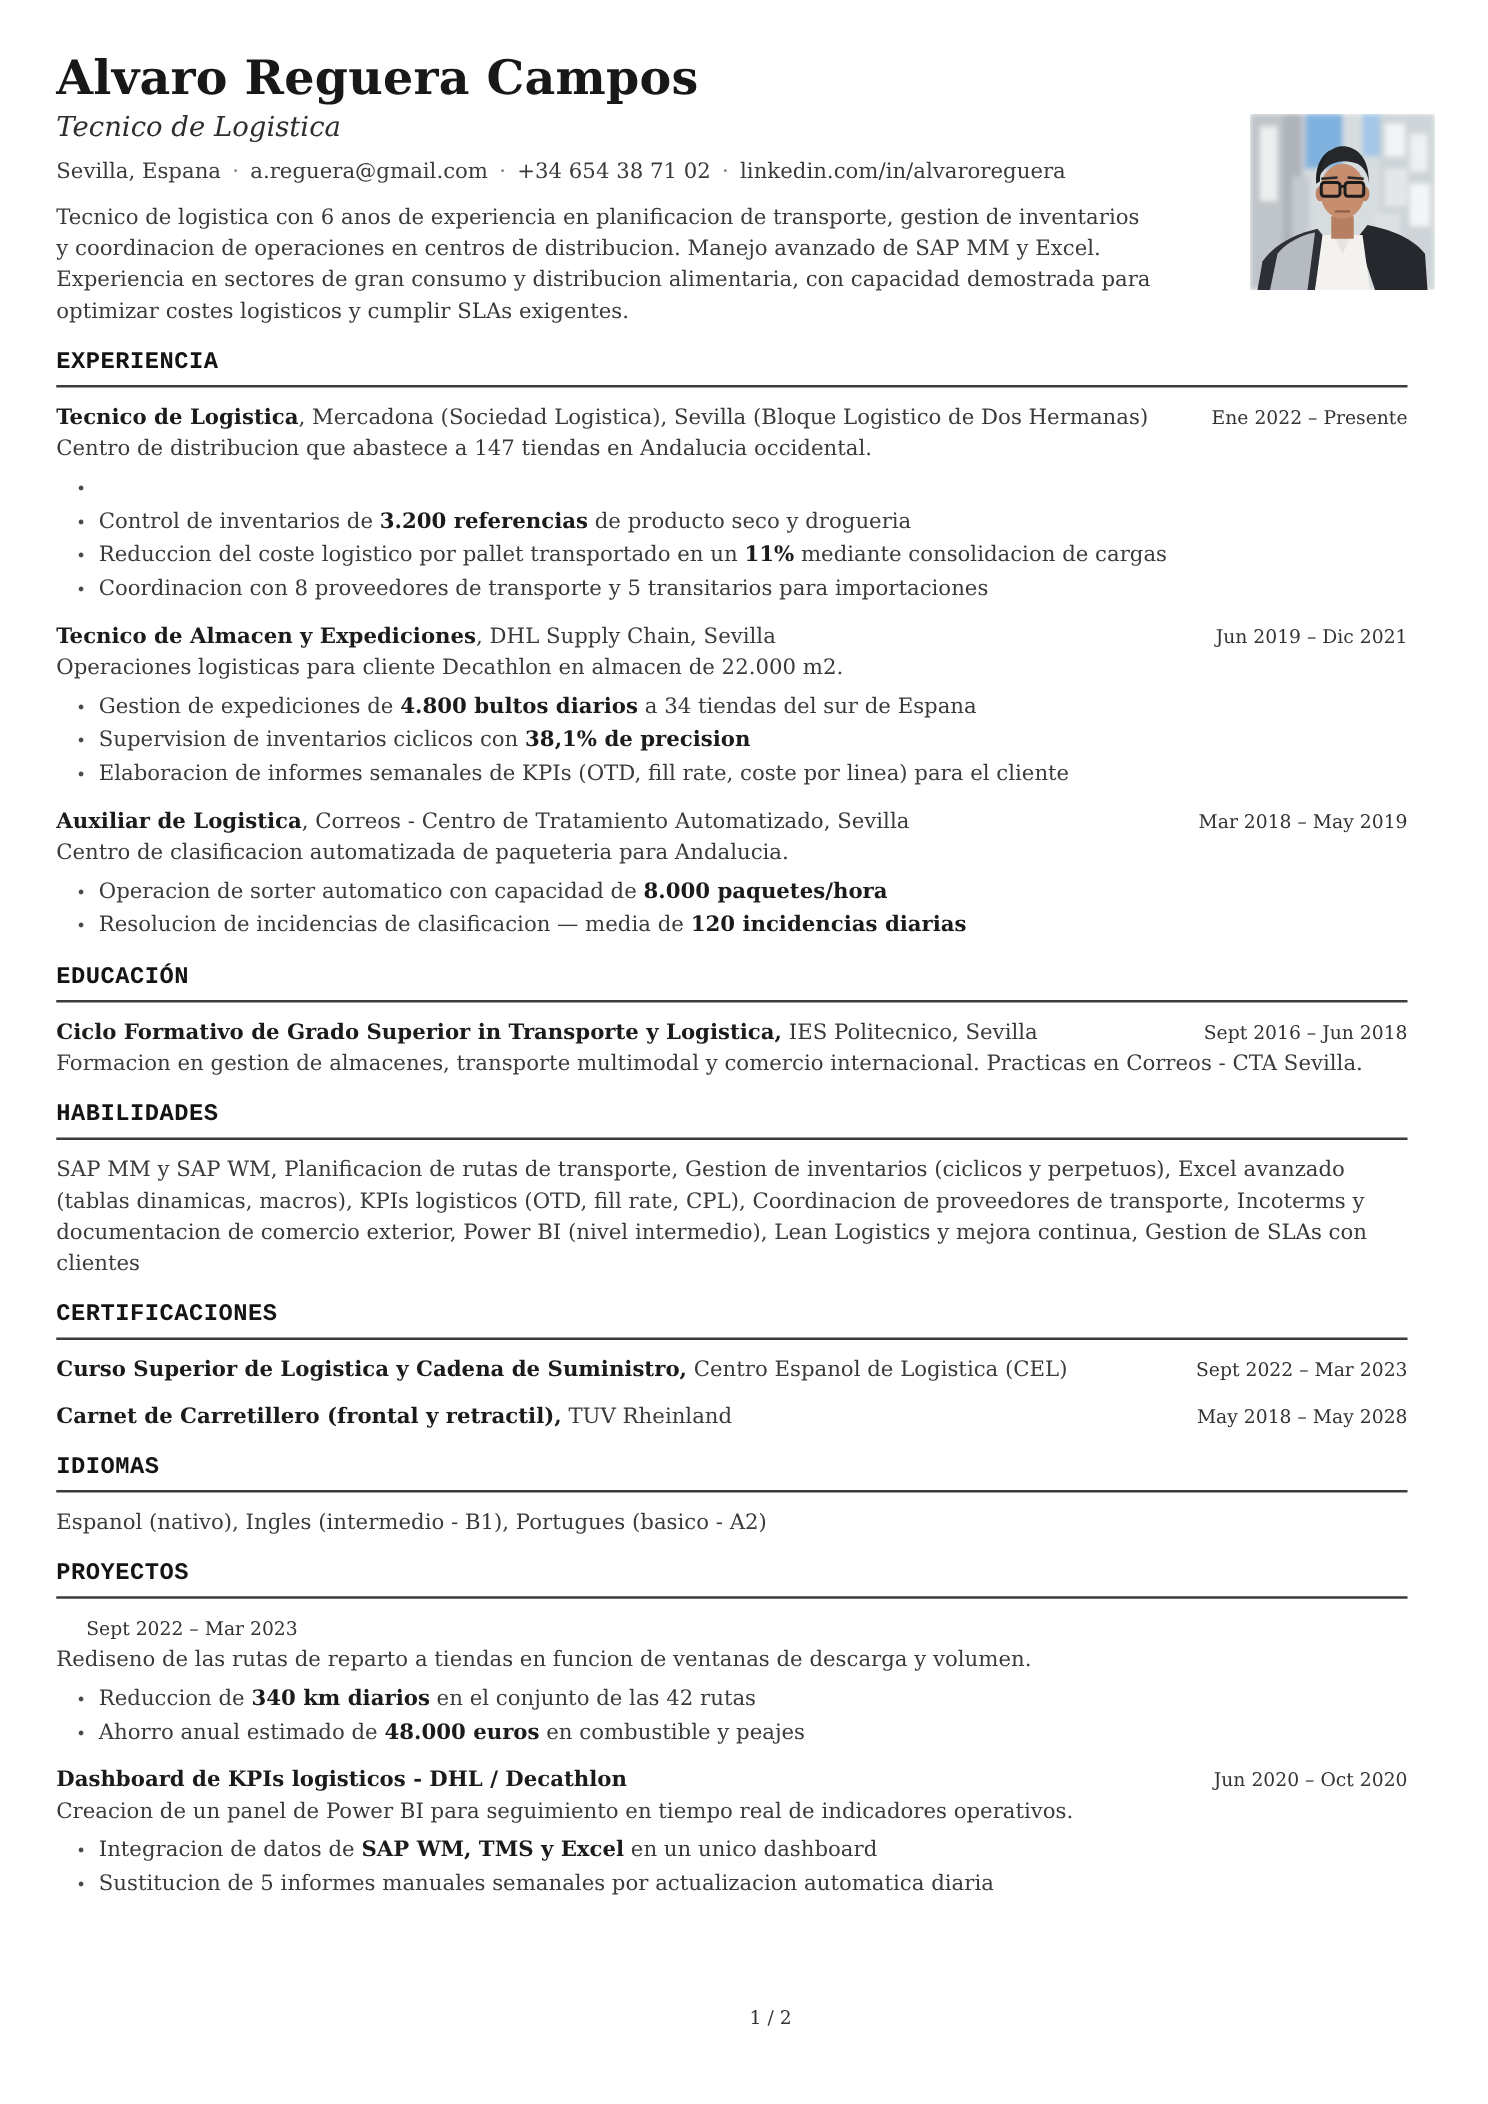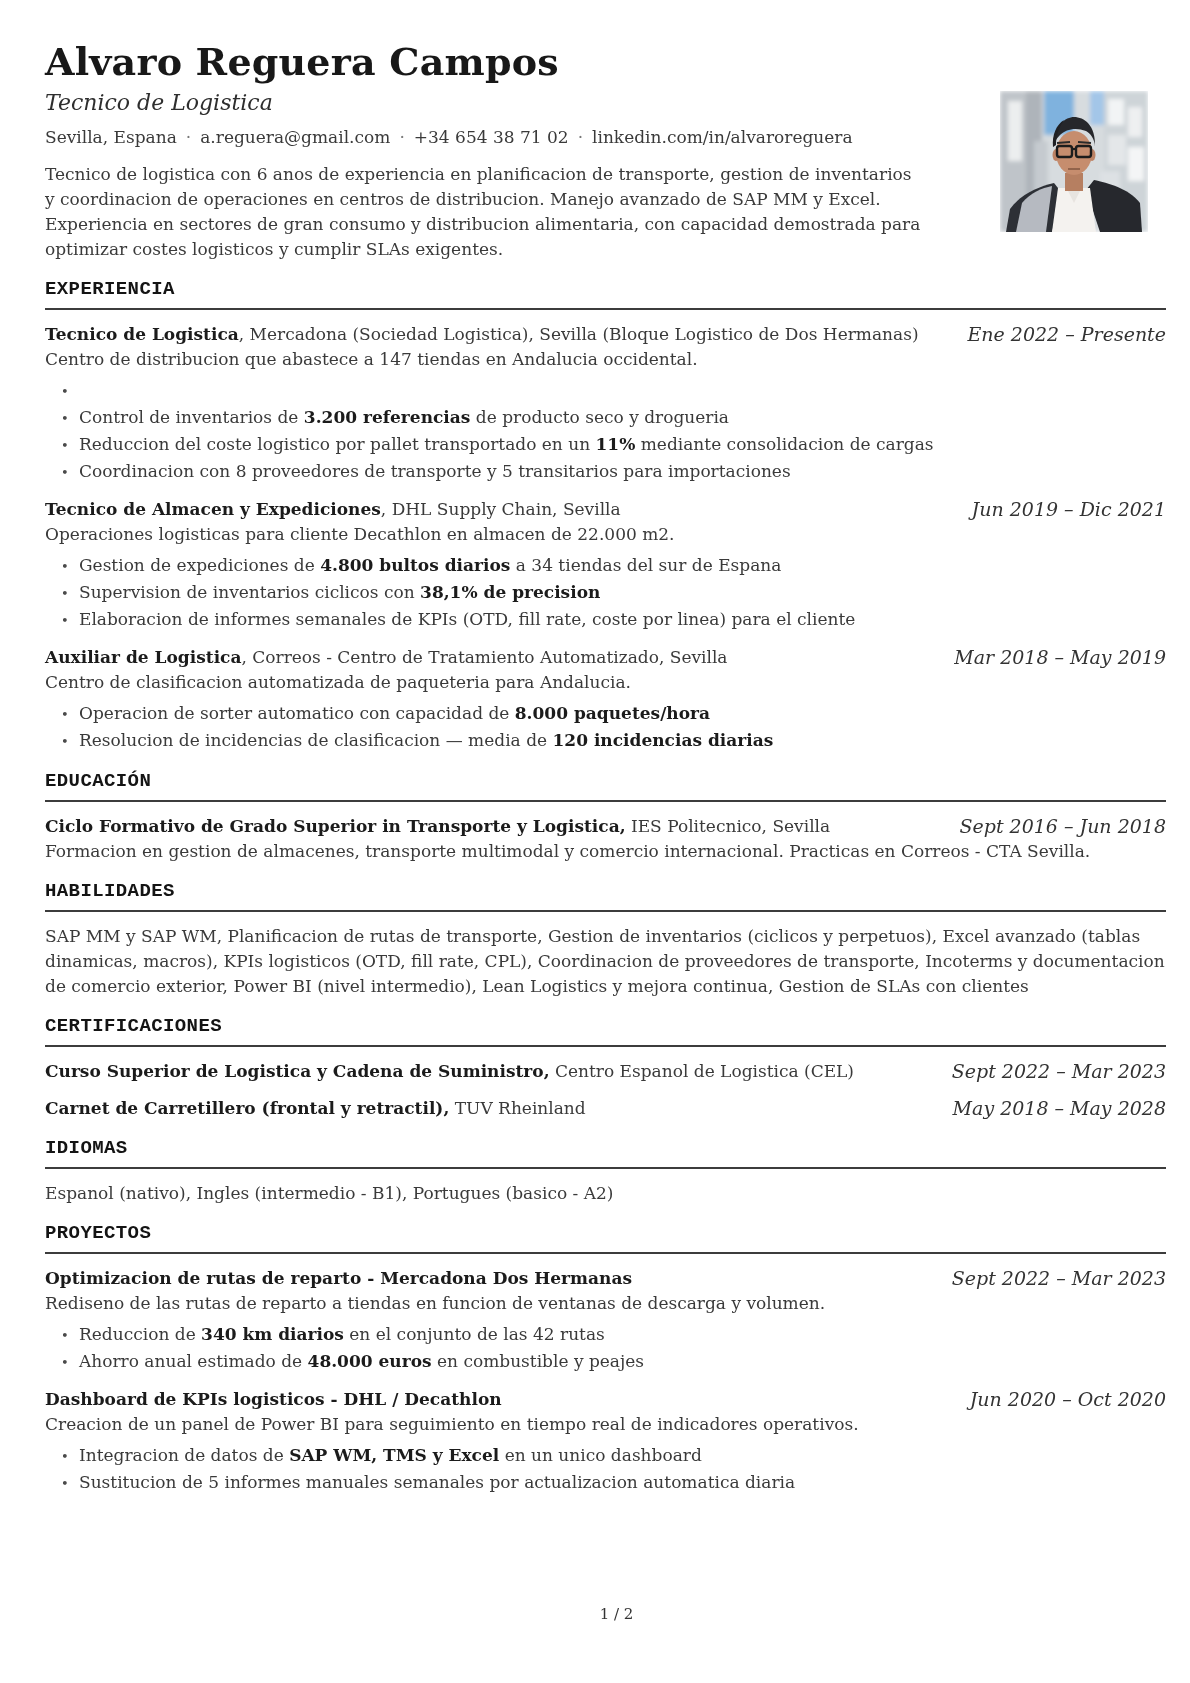--- a/index.html
+++ b/index.html
@@ -2,39 +2,39 @@
 <html><head>
 <meta charset="utf-8">
 <style>
   * { margin:0; padding:0; box-sizing:border-box; }
   html,body { background:#ffffff; }
   body {
     width:1190px; height:1683px; position:relative; overflow:hidden;
     font-family:"DejaVu Serif","Liberation Serif",serif;
     color:#3a3a3a;
   }
-  .page { padding:40px 24px 0 45px; }
+  .page { padding:40px 64px 0 45px; }
 
   .name { font-size:38px; line-height:44px; font-weight:700; color:#181818; letter-spacing:.2px; }
   .role { font-size:22px; line-height:30px; font-style:italic; color:#2e2e2e; margin-top:4px; }
   .contact { font-size:17px; line-height:26px; margin-top:6px; color:#3a3a3a; }
   .contact .sep { margin:0 9px; color:#777; }
   .summary { font-size:17px; line-height:25px; margin-top:12px; max-width:880px; }
 
   h2.section-heading {
     font-size:19px; line-height:23px; font-weight:700; color:#141414;
     letter-spacing:.4px; margin-top:16px;font-family:Liberation Mono, monospace;
   }
   .rule { border-bottom:2px solid #3c3c3c; margin-top:7px; }
 
   .entry { margin-top:12px; }
   .entry-head { display:flex; justify-content:space-between; align-items:flex-start; }
   .entry-title { font-size:17px; line-height:25px; }
   .entry-title .b { font-weight:700; color:#1b1b1b; }
-  .entry-date { font-size:19px; line-height:25px; font-style:italic; color:#333; white-space:nowrap; padding-left:24px; flex:none; }
+  .entry-date { font-size:15px; line-height:25px; color:#333; white-space:nowrap; padding-left:24px; flex:none; }
   .entry-desc { font-size:17px; line-height:25px; }
 
   ul.bullets { list-style:none; margin-top:6px; }
   ul.bullets li { display:flex; font-size:17px; line-height:25px; margin-top:1px; padding-left:16px; }
   ul.bullets .dot { flex:none; width:18px; color:#4a4a4a; font-size:13px; padding-top:1px; }
   .seg-b { font-weight:700; color:#1b1b1b; }
 
   .section-text { font-size:17px; line-height:25px; margin-top:12px; }
 
   .footer { position:absolute; left:0; right:0; bottom:60px; text-align:center; font-size:15px; color:#333;padding-left:43px; }
@@ -154,21 +154,20 @@
       <section>
         <h2 class="section-heading">IDIOMAS</h2>
         <div class="rule"></div>
         <p class="section-text">Espanol (nativo), Ingles (intermedio - B1), Portugues (basico - A2)</p>
       </section>
       <section>
         <h2 class="section-heading">PROYECTOS</h2>
         <div class="rule"></div>
         <div class="entry">
           <div class="entry-head">
-            <div class="entry-title"><span class="b">Optimizacion de rutas de reparto - Mercadona Dos Hermanas</span></div>
             <div class="entry-date">Sept 2022 – Mar 2023</div>
           </div>
           <div class="entry-desc">Rediseno de las rutas de reparto a tiendas en funcion de ventanas de descarga y volumen.</div>
           <ul class="bullets">
             <li>
               <span class="dot">•</span>
               <span><span>Reduccion de </span><span class="seg-b">340 km diarios</span><span> en el conjunto de las 42 rutas</span></span>
             </li>
             <li>
               <span class="dot">•</span>

